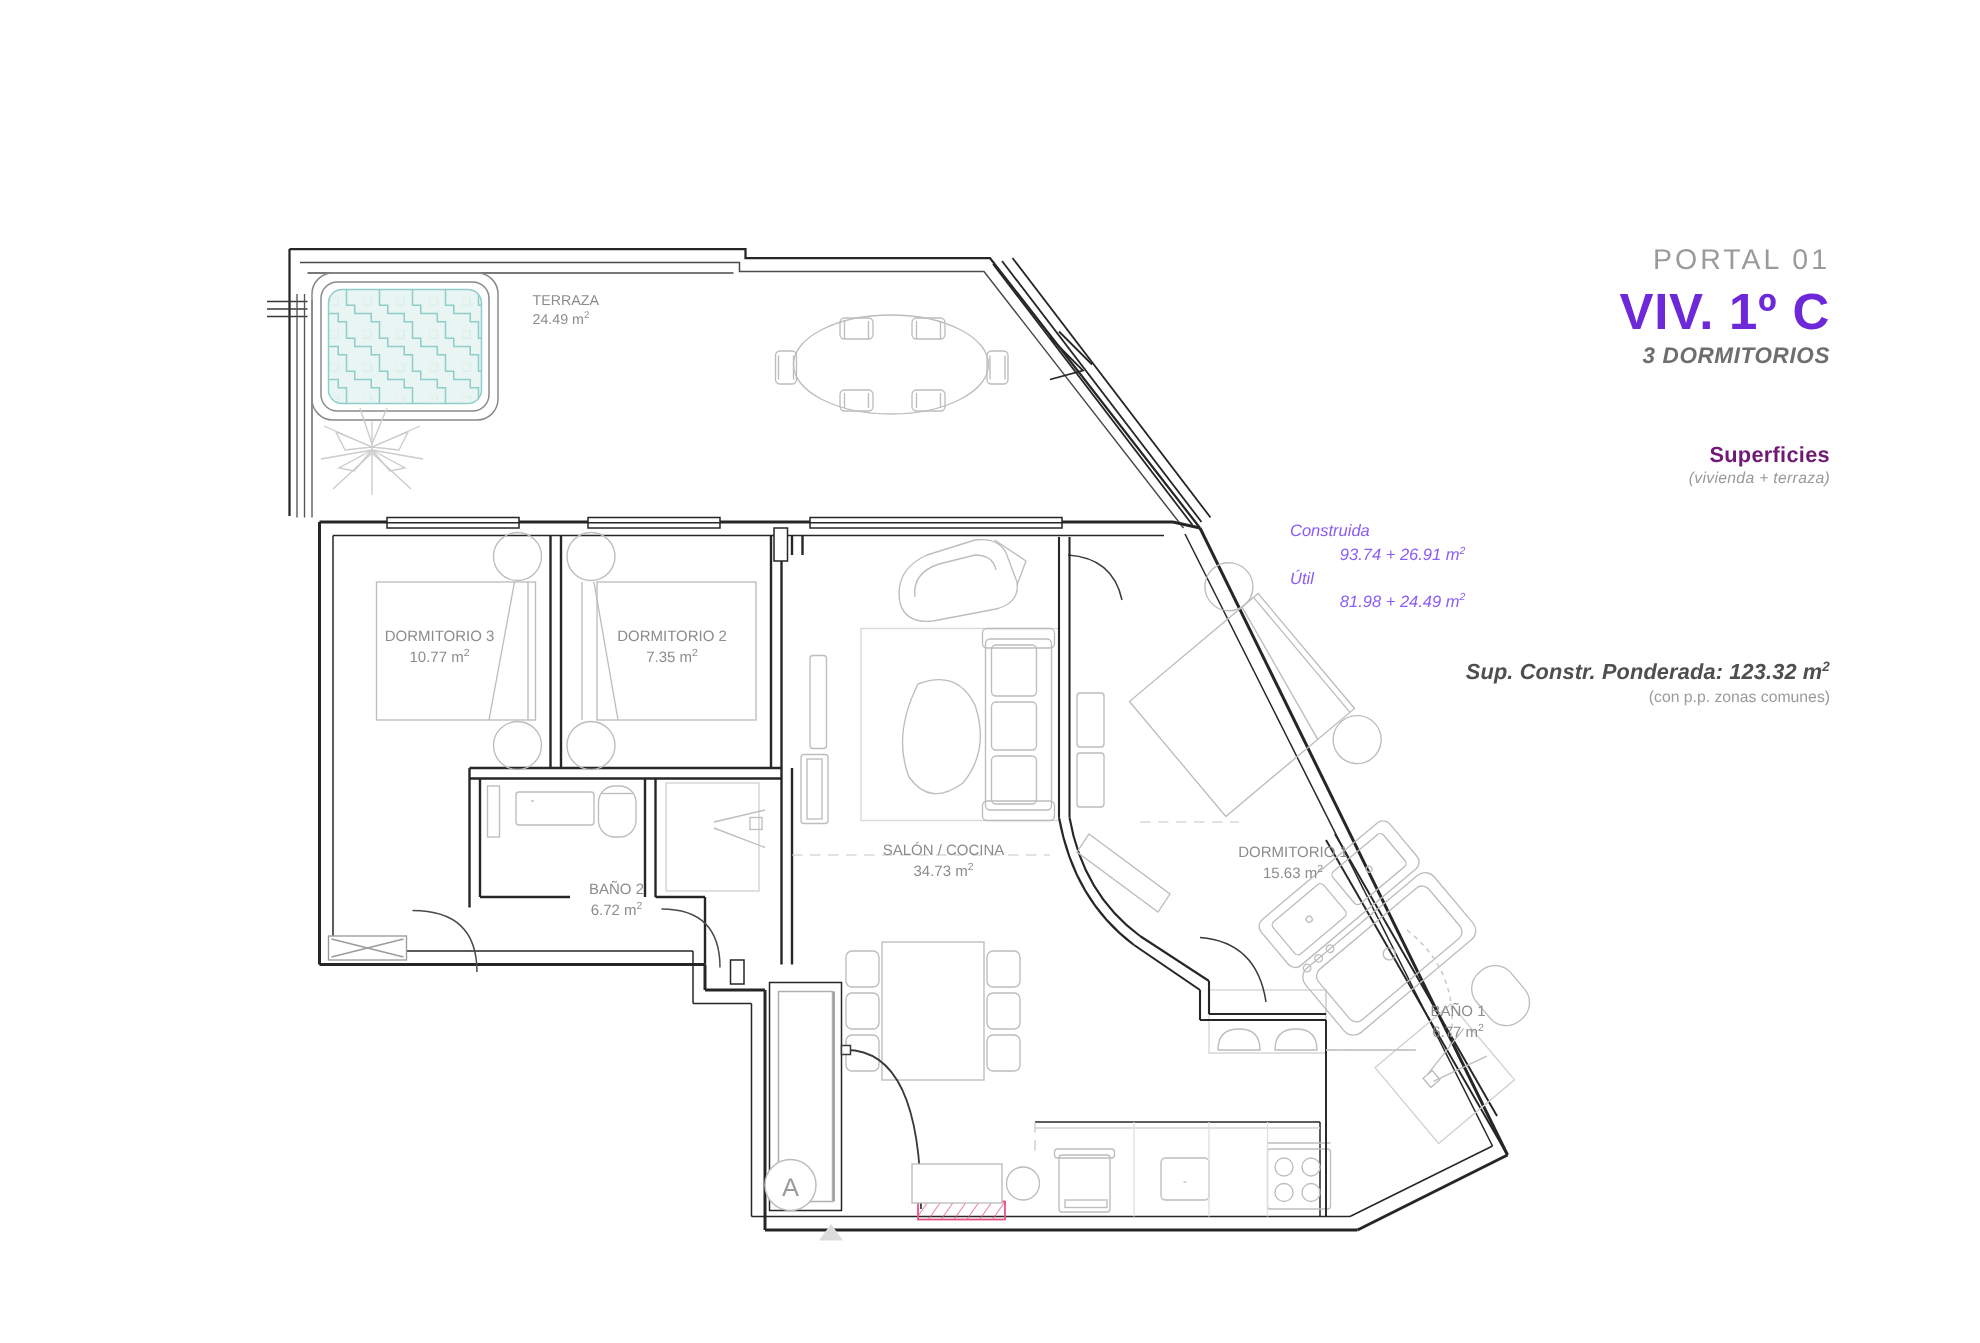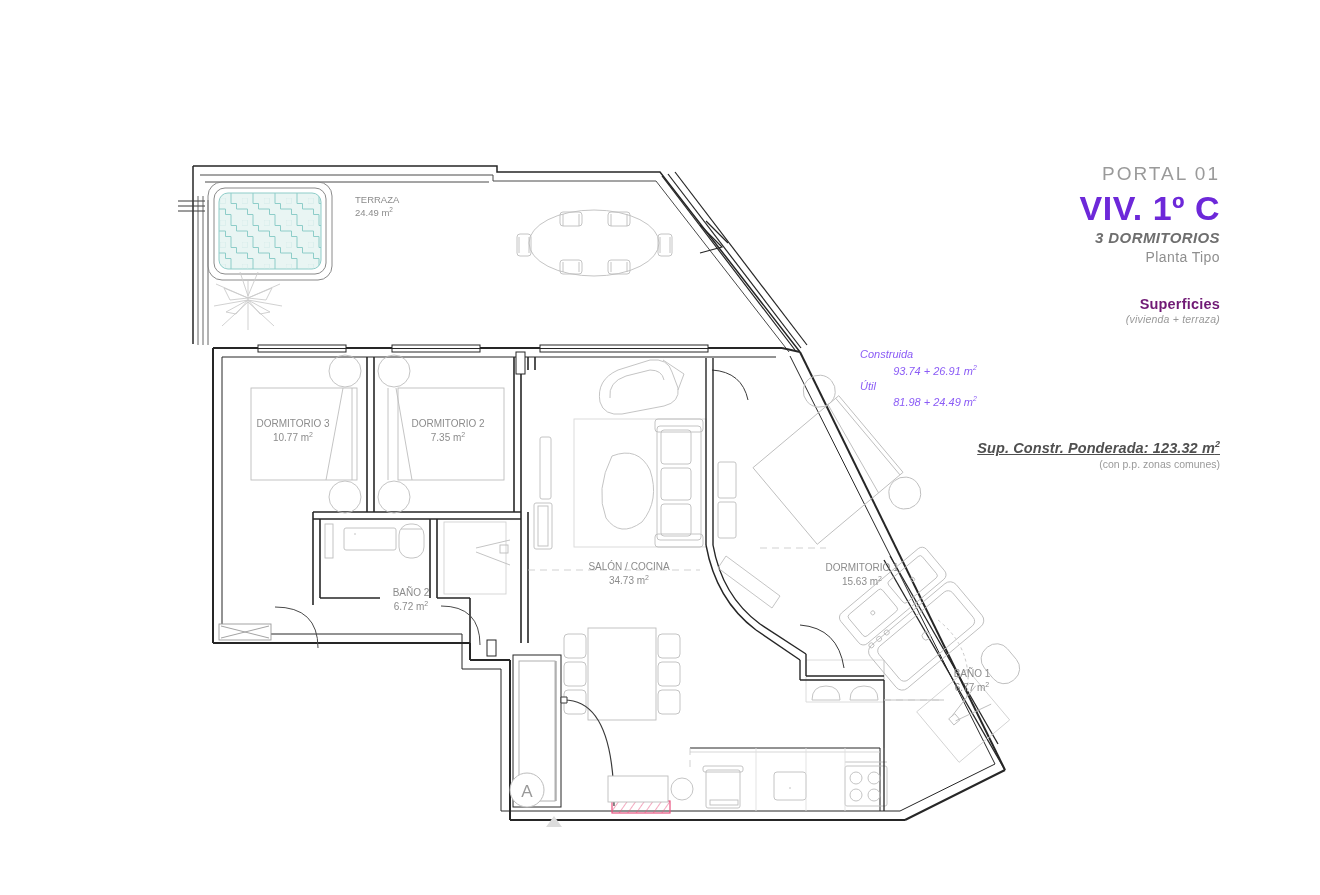--- a/index.html
+++ b/index.html
@@ -13,21 +13,21 @@
   .dorm{font-size:15px;font-weight:700;font-style:italic;color:#6e6e6e;letter-spacing:0.4px;line-height:1.2;margin-top:1px;}
   .planta{font-size:14px;color:#8f8f8f;letter-spacing:0.4px;margin-top:2px;}
   .surfblock{position:absolute;right:100px;top:296px;width:360px;text-align:right;}
   .supertit{font-size:14.5px;font-weight:700;color:#701a75;letter-spacing:0.2px;}
   .supersub{font-size:10.5px;font-style:italic;color:#999;margin-top:1px;letter-spacing:0.2px;}
   .rows{margin-top:22px;}
   .srow{display:flex;justify-content:flex-end;align-items:baseline;
         font-size:11px;color:#8b5cf6;line-height:1.42;font-style:italic;flex-direction:column;}
   .srow .lbl{width:150px;text-align:left;font-style:italic;}
   .srow .val{width:150px;text-align:center;font-style:italic;}
-  .pond{margin-top:28px;font-size:14.5px;font-weight:700;font-style:italic;color:#4f4f4f;letter-spacing:0.1px;text-decoration:underline;}
+  .pond{margin-top:28px;font-size:14.5px;font-weight:700;font-style:italic;color:#4f4f4f;letter-spacing:0.1px;}
   .pondsub{font-size:10.5px;color:#9a9a9a;margin-top:2px;}
   sup{font-size:0.62em;vertical-align:super;}
 </style>
 </head>
 <body>
 
 <div id="plan-root">
 <svg width="1320" height="895" viewBox="0 0 1320 895" xmlns="http://www.w3.org/2000/svg">
   <defs>
     <pattern id="zig" width="22" height="22" patternUnits="userSpaceOnUse">
@@ -374,21 +374,20 @@
       <text x="972" y="691" font-size="10"><tspan>6.77 m</tspan><tspan dy="-4" font-size="7">2</tspan></text>
     </g>
   </g>
 </svg>
 </div>
 
 <div class="infoblock">
   <div class="portal">PORTAL 01</div>
   <div class="viv">VIV. 1º C</div>
   <div class="dorm">3 DORMITORIOS</div>
-  <div class="planta">Planta Tipo</div>
 </div>
 
 <div class="surfblock">
   <div class="supertit">Superficies</div>
   <div class="supersub">(vivienda + terraza)</div>
   <div class="rows">
     <div class="srow">
       <span class="lbl">Construida</span>
       <span class="val"><span>93.74 + 26.91 m</span><sup>2</sup></span>
     </div>

